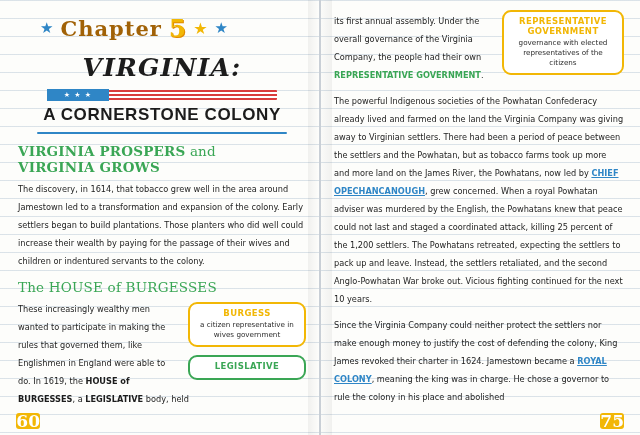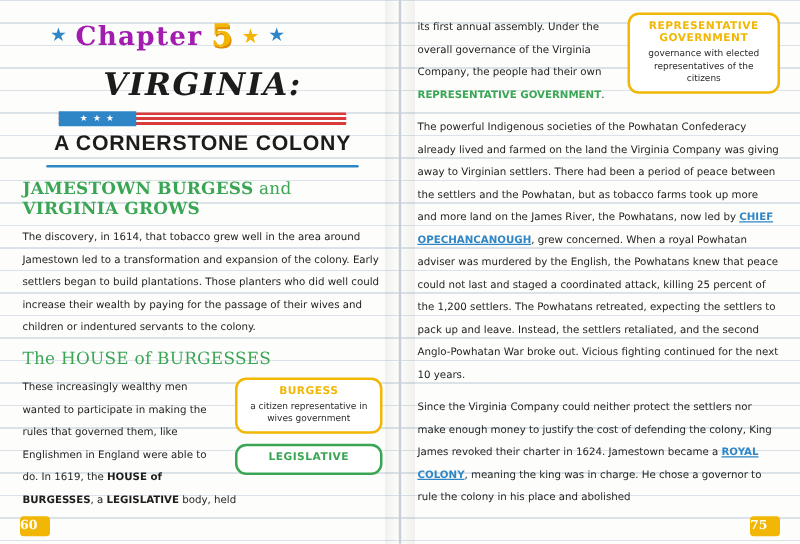--- a/index.html
+++ b/index.html
@@ -58,21 +58,21 @@
     display: flex;
     align-items: center;
     gap: 7px;
     margin-top: 4px;
     margin-left: 22px;
   }
   .chapter-word {
     font-family: "DejaVu Serif", serif;
     font-size: 21px;
     letter-spacing: 1px;
-    color: #a21caf;
+    color: #a16207;
     font-weight: bold;
   }
   .chapter-num {
     font-family: "DejaVu Serif", serif;
     font-size: 25px;
     font-weight: bold;
     color: #f2b705;
     -webkit-text-stroke: 0px;
     text-shadow: 1px 1px 0 #e08a00;
   }
@@ -192,28 +192,28 @@
     float: right;
     width: 118px;
     margin: 2px 0 4px 8px;
   }
 
   
   .folio {
     position: absolute;
     bottom: 6px;
     font-family: "DejaVu Serif", serif;
-    font-size: 10px;
+    font-size: 17px;
     font-weight: bold;
     color: #ffffff;
     background: #3aa655;
     width: 24px;
     height: 16px;
     line-height: 16px;
-    text-align: left;
+    text-align: right;
     border-radius: 3px;
     margin-top: 48px;
   }
   .folio-left { left: 16px; background: #f2b705; color: #ffffff; }
   .folio-right { right: 16px; background: #f2b705; color: #ffffff; }
   .edge-shadow {
     position: absolute;
     left: 308px; top: 0;
     width: 24px; height: 435px;
     background: linear-gradient(to right, rgba(0,0,0,0.05), rgba(0,0,0,0.0) 45%, rgba(0,0,0,0.05));
@@ -241,21 +241,21 @@
 
     <div class="flag-band">
       <div class="stripes"></div>
       <div class="canton">★ ★ ★</div>
     </div>
 
     <div class="title-sub">A CORNERSTONE COLONY</div>
     <div class="rule-under"></div>
 
     <h2 class="sec">
-      <span class="bold">JAMESTOWN BURGESS</span>
+      <span class="bold">VIRGINIA PROSPERS</span>
       <span>and</span><br>
       <span class="bold">VIRGINIA GROWS</span>
     </h2>
 
     <p class="body">The discovery, in 1614, that tobacco grew well in the area around Jamestown led to a transformation and expansion of the colony. Early settlers began to build plantations. Those planters who did well could increase their wealth by paying for the passage of their wives and children or indentured servants to the colony.</p>
 
     <h2 class="sec">The HOUSE of BURGESSES</h2>
 
     <div class="wrap-right">
       <div class="callout">

